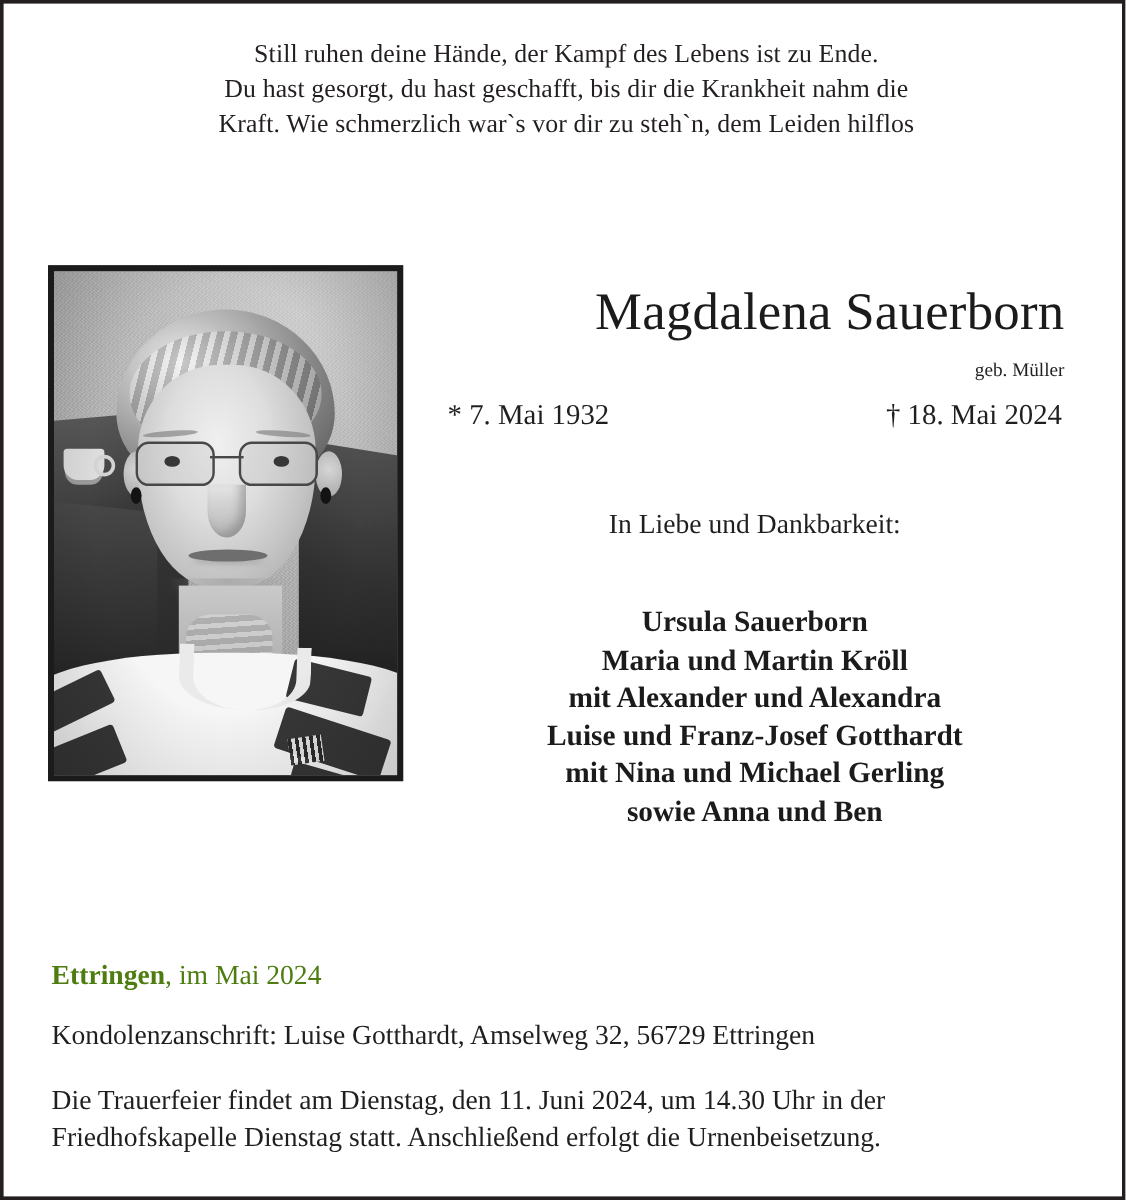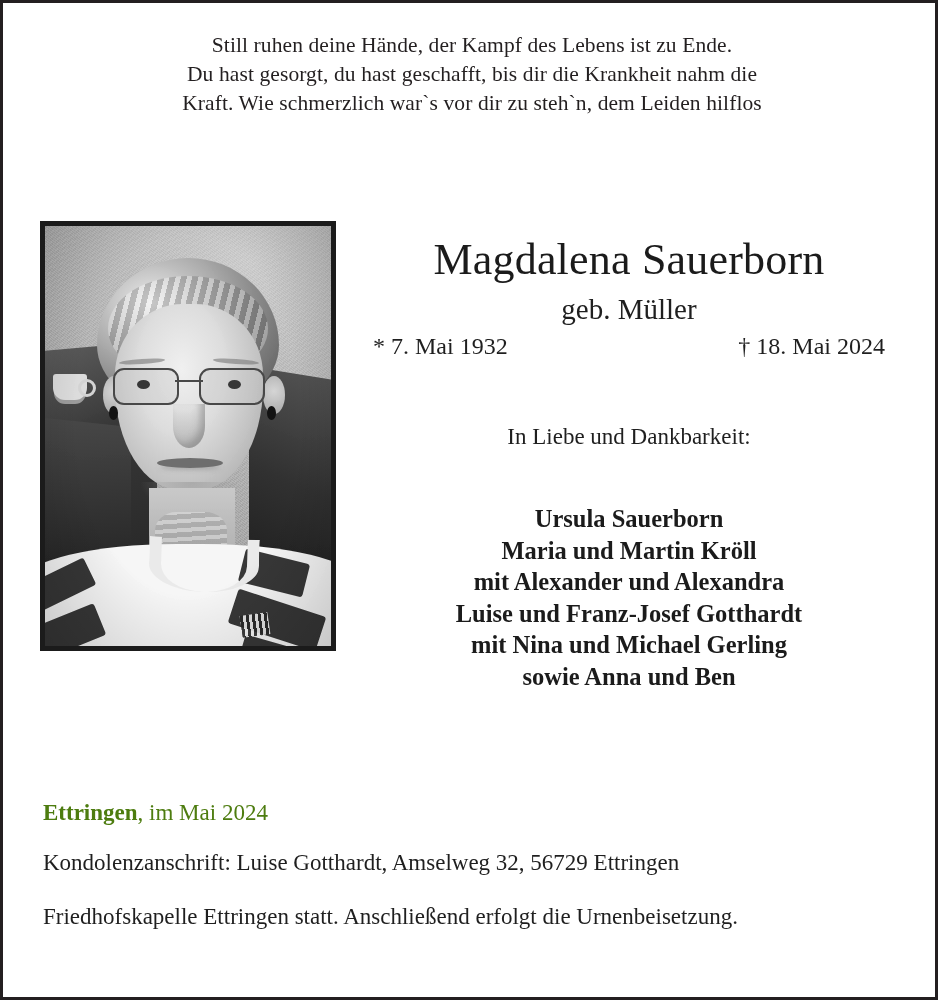--- a/index.html
+++ b/index.html
@@ -323,32 +323,32 @@
     background: radial-gradient(ellipse at 50% 45%, rgba(0,0,0,0) 55%, rgba(0,0,0,.18) 100%);
     pointer-events: none;
   }
 
   
   .name-block {
     position: absolute;
     left: 368px;
     top: 232px;
     width: 516px;
-    text-align: center;
+    text-align: right;
   }
   .deceased-name {
     font-size: 44px;
     line-height: 50px;
     letter-spacing: 0.2px;
     color: #1b1b1b;
     white-space: nowrap;
   }
   .maiden-name {
     margin-top: 10px;
-    font-size: 29px;
+    font-size: 16px;
     line-height: 28px;
     color: #1f1f1f;
   }
   .dates {
     margin-top: 8px;
     display: flex;
     justify-content: space-between;
     font-size: 24px;
     line-height: 30px;
     color: #1f1f1f;
@@ -487,16 +487,17 @@
     <span class="fline">sowie Anna und Ben</span>
   </div>
 
   <div class="place-line">
     <span class="place">Ettringen</span><span>, im Mai 2024</span>
   </div>
 
   <div class="condolence">Kondolenzanschrift: Luise Gotthardt, Amselweg 32, 56729 Ettringen</div>
 
   <div class="ceremony">
-    <span class="cline">Friedhofskapelle Ettringen statt. Anschließend erfolgt die Urnenbeisetzung.</span>
+    <span class="cline">Die Trauerfeier findet am Dienstag, den 11. Juni 2024, um 14.30 Uhr in der</span>
+    <span class="cline">Friedhofskapelle Dienstag statt. Anschließend erfolgt die Urnenbeisetzung.</span>
   </div>
 
 </div>
 
 </body></html>

